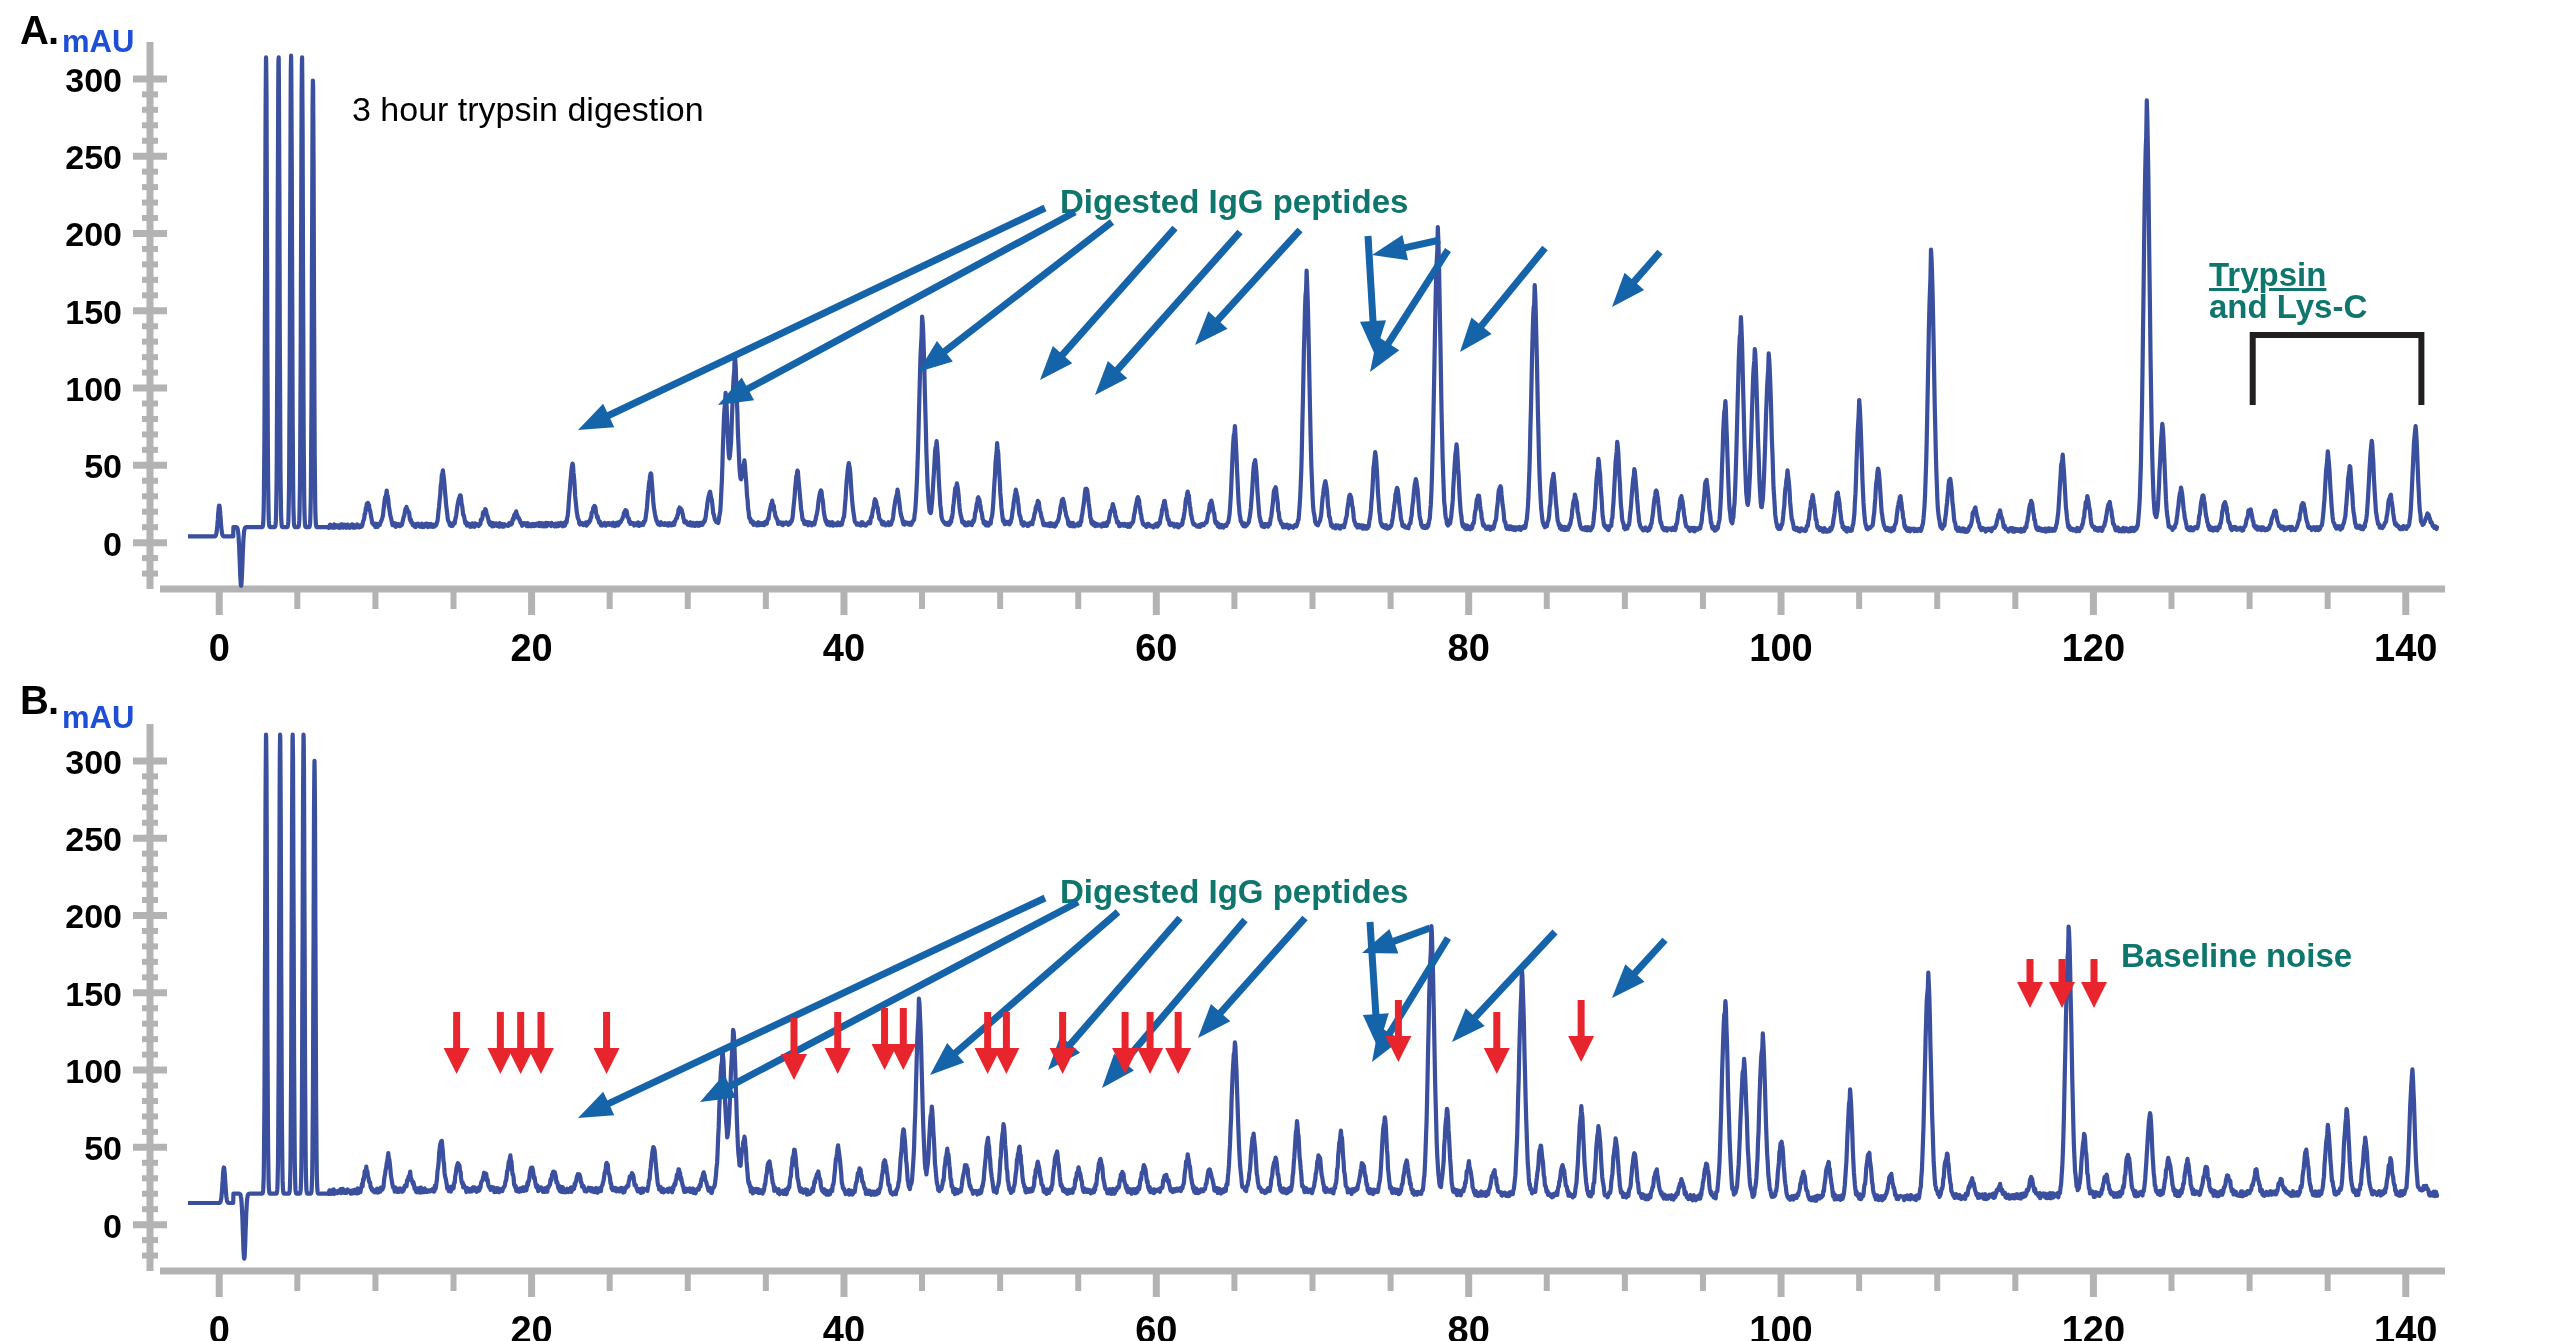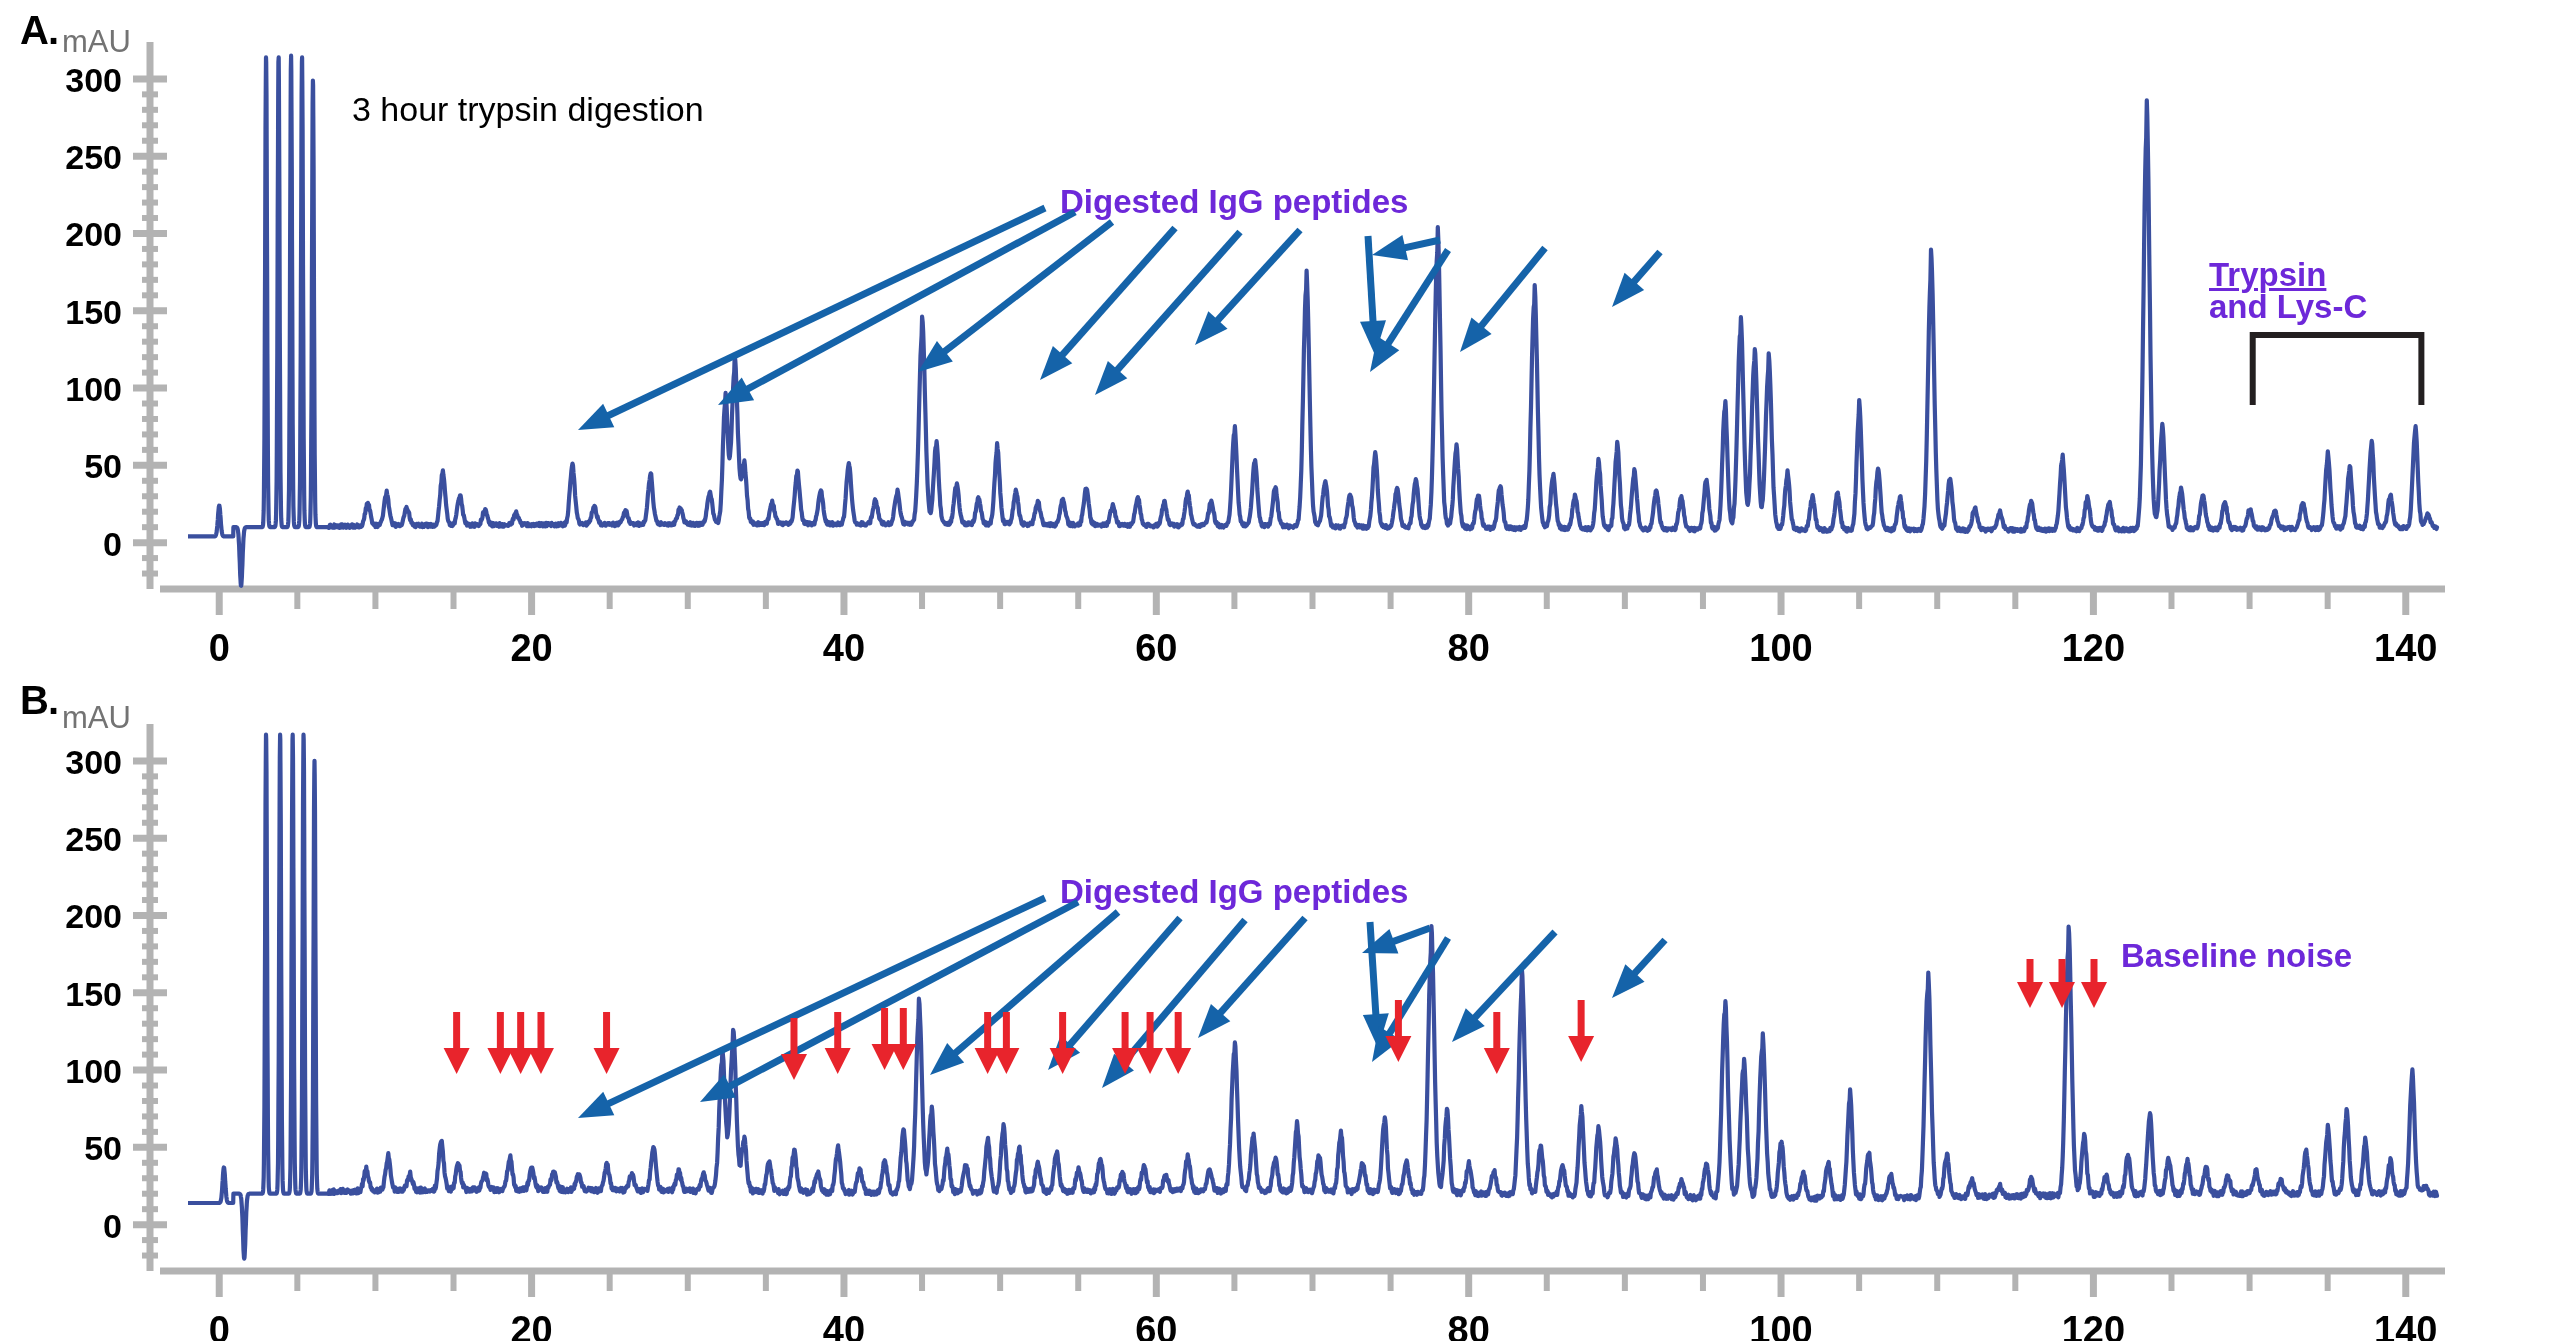--- a/index.html
+++ b/index.html
@@ -4,23 +4,23 @@
 <style>
   html,body{margin:0;padding:0;background:#ffffff;}
   body{width:2561px;height:1341px;position:relative;
        font-family:"Liberation Sans",sans-serif;color:#000;}
   .panel{position:absolute;left:0;width:2561px;}
   #panel-a{top:0;height:670px;}
   #panel-b{top:670px;height:671px;}
   .panel-letter{position:absolute;font-size:40px;font-weight:bold;letter-spacing:-1px;}
   .cond-label{position:absolute;font-size:34px;font-weight:normal;white-space:nowrap;}
   .svgwrap{position:absolute;left:0;top:0;}
-  .anno{position:absolute;font-size:33px;font-weight:bold;color:#6d28d9;
+  .anno{position:absolute;font-size:33px;font-weight:bold;color:#0f766e;
         line-height:1.05;white-space:nowrap;letter-spacing:0px;}
-  .mau{position:absolute;font-size:31px;font-weight:normal;color:#737373;}
+  .mau{position:absolute;font-size:31px;font-weight:bold;color:#1d4ed8;}
 </style>
 </head>
 <body>
 
 <div class="panel" id="panel-a">
   <div class="panel-letter" style="left:20px;top:8px;">A.</div>
   <div class="mau" style="left:62px;top:24px;">mAU</div>
   <div class="cond-label" style="left:352px;top:90px;">3 hour trypsin digestion</div>
   <div class="anno" style="left:1060px;top:185px;">Digested IgG peptides</div>
   <div class="anno" style="left:2209px;top:258px;text-decoration:underline;">Trypsin</div>

